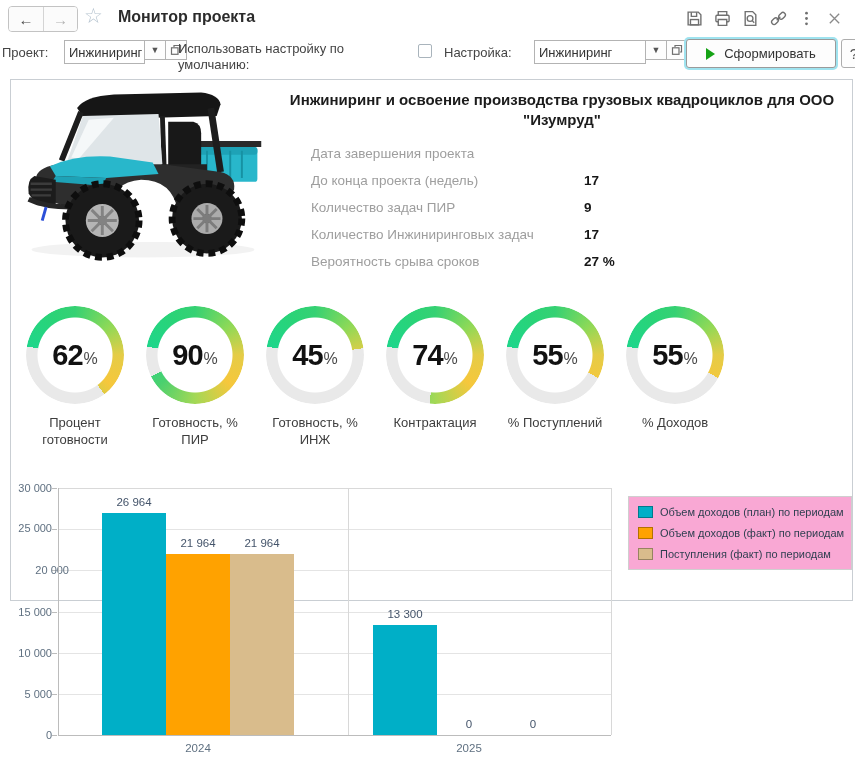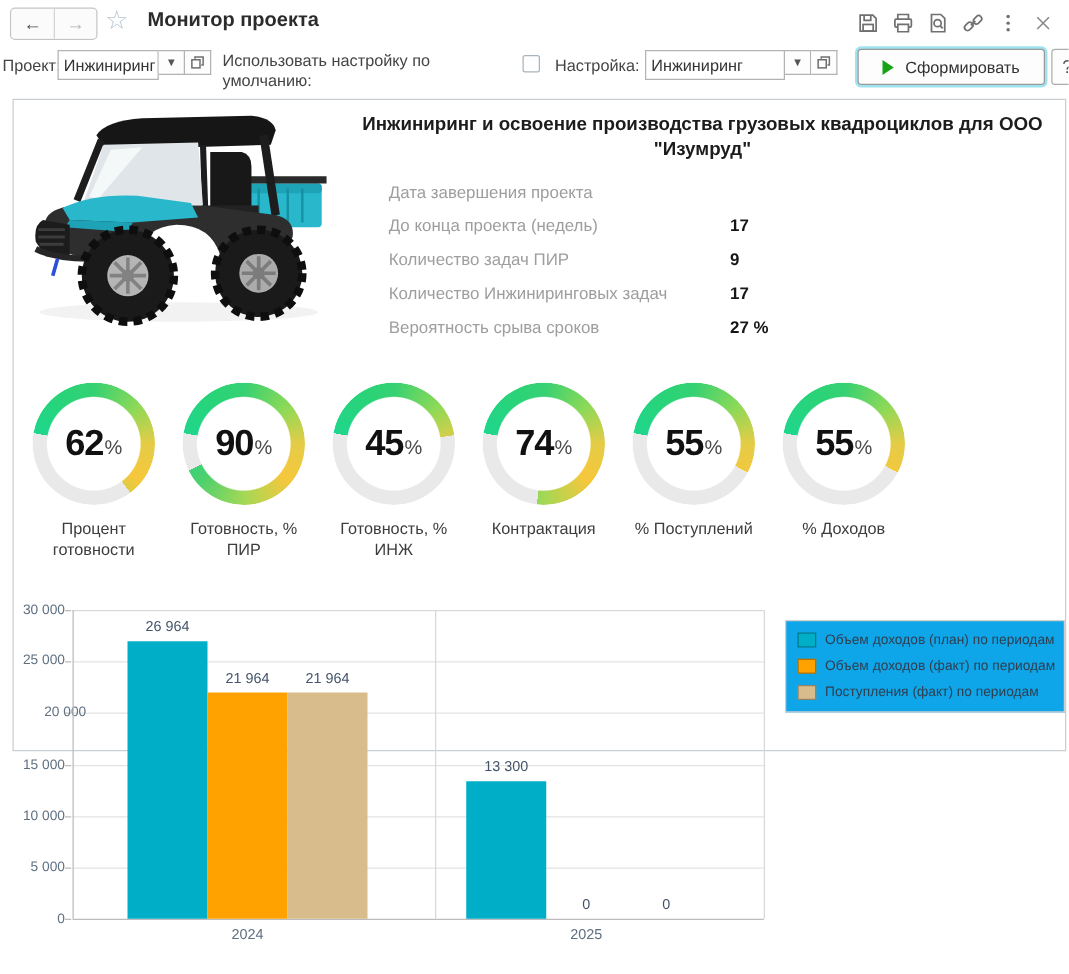--- a/index.html
+++ b/index.html
@@ -15,21 +15,21 @@
   .nav-back { color:#4a4a4a; } .nav-fwd { color:#b3b3b3; }
   .star { position:absolute; left:84px; top:4px; font-size:21px; color:#b6c4d0; cursor:pointer; }
   .page-title { position:absolute; left:118px; top:8px; font-size:16px; font-weight:bold; color:#2b2b2b; }
   .tb-icons { position:absolute; right:0; top:9px; width:170px; display:flex; gap:10px; align-items:center; }
   .tb-icon { width:18px; height:18px; display:flex; align-items:center; justify-content:center; cursor:pointer; }
   .tb-icon svg { stroke:#707070; fill:none; stroke-width:1.3; }
 
   
   .formrow { position:absolute; left:0; top:36px; width:855px; height:42px; font-size:13px; color:#444; }
   .lbl { position:absolute; top:9px; }
-  .fieldgroup { position:absolute; display:flex; align-items:stretch; height:20px; top:4px; }
+  .fieldgroup { position:absolute; display:flex; align-items:stretch; height:20px; top:4px;margin-left:18px; }
   .field { border:1px solid #b3b3b3; background:#fff; height:24px; padding:0 4px; font-size:13px; color:#333;
            display:flex; align-items:center; white-space:nowrap; overflow:hidden; }
   .fbtn { border:1px solid #b3b3b3; border-left:none; background:#fdfdfd; width:21px; display:flex; align-items:center; justify-content:center; cursor:pointer; color:#555; font-size:9px; }
   .fbtn svg { stroke:#6f6f6f; fill:none; stroke-width:1.2; }
   .twoline { position:absolute; top:5px; line-height:16px; width:215px; }
   .checkbox { position:absolute; width:14px; height:14px; border:1px solid #a9b4bc; border-radius:2px; background:#fff; top:8px; cursor:pointer; }
   .gen-btn { position:absolute; left:686px; top:3px; height:29px; width:150px; background:#fdfdfd; border:1px solid #9a9a9a; border-radius:3px;
              box-shadow:0 0 0 2px #9fe3ef; display:flex; align-items:center; justify-content:center; gap:9px; font-size:13px; color:#333; cursor:pointer; }
   .gen-play { width:0; height:0; border-left:9px solid #16a316; border-top:6px solid transparent; border-bottom:6px solid transparent; }
   .help-btn { position:absolute; left:841px; top:3px; height:29px; width:26px; background:#fdfdfd; border:1px solid #adadad; border-radius:3px;
@@ -59,21 +59,21 @@
   
   .chart-area { position:absolute; left:0; top:402px; width:843px; height:286px; font-size:11px; }
   .gridline { position:absolute; height:1px; background:#e4e4e4; }
   .axisline { position:absolute; background:#bcbcbc; }
   .vline { position:absolute; width:1px; background:#d8d8d8; }
   .ytick { position:absolute; width:41px; text-align:right; color:#5f7081; }
   .tickmark { position:absolute; width:5px; height:1px; background:#bcbcbc; }
   .bar { position:absolute; }
   .bar-label { position:absolute; color:#44546a; text-align:center; font-size:11.5px; }
   .xlabel { position:absolute; color:#5f7081; text-align:center; width:90px; font-size:11.5px; }
-  .legend { position:absolute; left:617px; top:14px; width:224px; background:#0ea5e9; border:1px solid #cfcfcf; padding:9px 9px; display:flex; flex-direction:column; gap:9px; }
+  .legend { position:absolute; left:617px; top:14px; width:224px; background:#f9a8d4; border:1px solid #cfcfcf; padding:9px 9px; display:flex; flex-direction:column; gap:9px; }
   .legend-row { display:flex; align-items:center; gap:7px; }
   .legend-swatch { width:15px; height:12px; border:1px solid rgba(0,0,0,.3); flex:none; }
   .legend-text { font-size:11px; color:#2f3f50; white-space:nowrap; }
 </style>
 </head>
 <body>
 
 <div class="window">
 
   <div class="titlebar">

